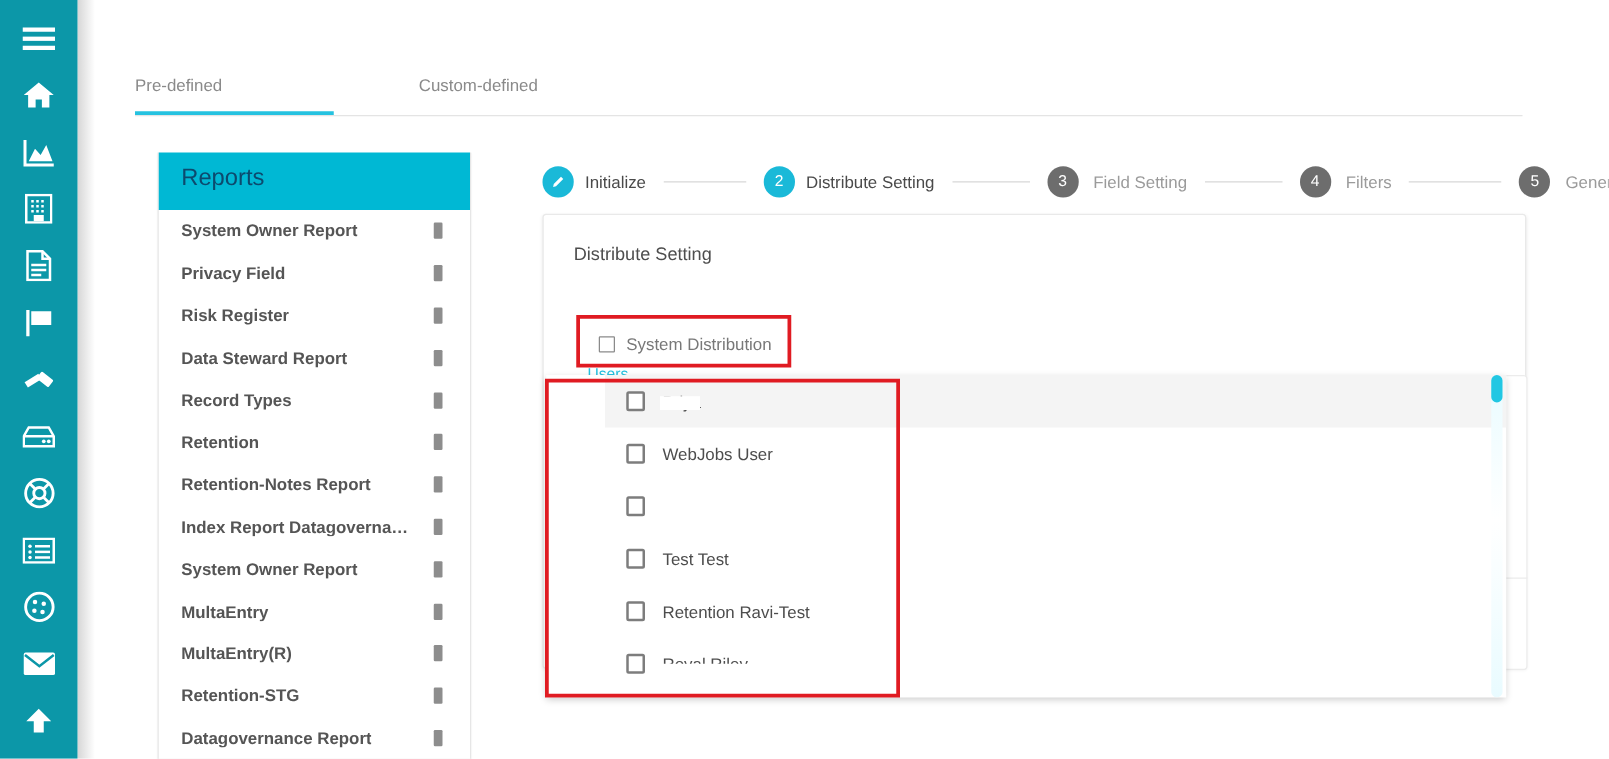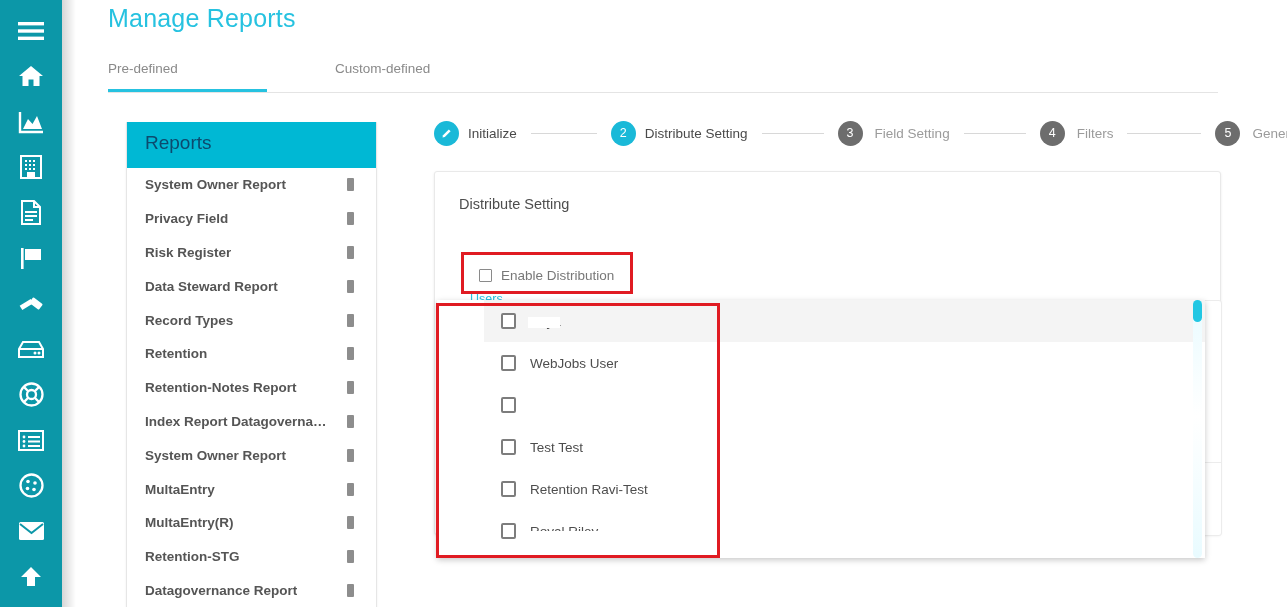--- a/index.html
+++ b/index.html
@@ -65,21 +65,21 @@
   .report-row {
     display: flex; align-items: center; justify-content: space-between;
     height: 33.8px; padding: 0 22px 0 18px;
     font-size: 13.5px; color: #555555; font-weight: bold;
   }
   .report-name { white-space: nowrap; overflow: hidden; text-overflow: ellipsis; max-width: 190px; }
   .trash-icon { width: 7px; height: 13px; background: #8d8d8d; border-radius: 1px; flex: none; }
 
   
   .stepper {
-    position: absolute; left: 434px; top: 120px; width: 790px; height: 26px;
+    position: absolute; left: 434px; top: 132px; width: 790px; height: 26px;
     display: flex; align-items: center;
   }
   .step { display: flex; align-items: center; flex: none; }
   .step-bubble {
     width: 25px; height: 25px; border-radius: 50%;
     display: flex; align-items: center; justify-content: center;
     color: #ffffff; font-size: 12.5px; flex: none;
   }
   .step-bubble.done  { background: #1ab9d8; }
   .step-bubble.active{ background: #1ab9d8; }
@@ -298,21 +298,20 @@
 
     <div class="rail-item">
       <svg width="24" height="22" viewBox="0 0 24 22">
           <path d="M12 1 L22 11 L16 11 L16 20 L8 20 L8 11 L2 11 Z" fill="#fff"></path>
         </svg>
     </div>
 
   </div>
   <div class="rail-shadow"></div>
 
-  <div class="page-title">Manage Reports</div>
 
   <div class="tabs">
     <div class="tab active" id="tab0">Pre-defined</div>
     <div class="tab" id="tab1">Custom-defined</div>
   </div>
 
   <div class="reports-card">
     <div class="reports-head">Reports</div>
     <div id="reports-rows">
         <div class="report-row">
@@ -398,21 +397,21 @@
       <div class="step">
         <div class="step-bubble todo">5</div>
         <div class="step-label off">Generate</div>
       </div>
     </div>
 
   <div class="panel">
     <div class="panel-title">Distribute Setting</div>
     <div class="enable-row">
       <span class="cb"></span>
-      <span class="enable-label">Enable Distribution</span>
+      <span class="enable-label">System Distribution</span>
     </div>
   </div>
 
   <div class="sliver"></div>
   <div class="sliver-div"></div>
 
   <div class="users-label">Users</div>
 
   <div class="user-dd">
     <div id="user-rows">

